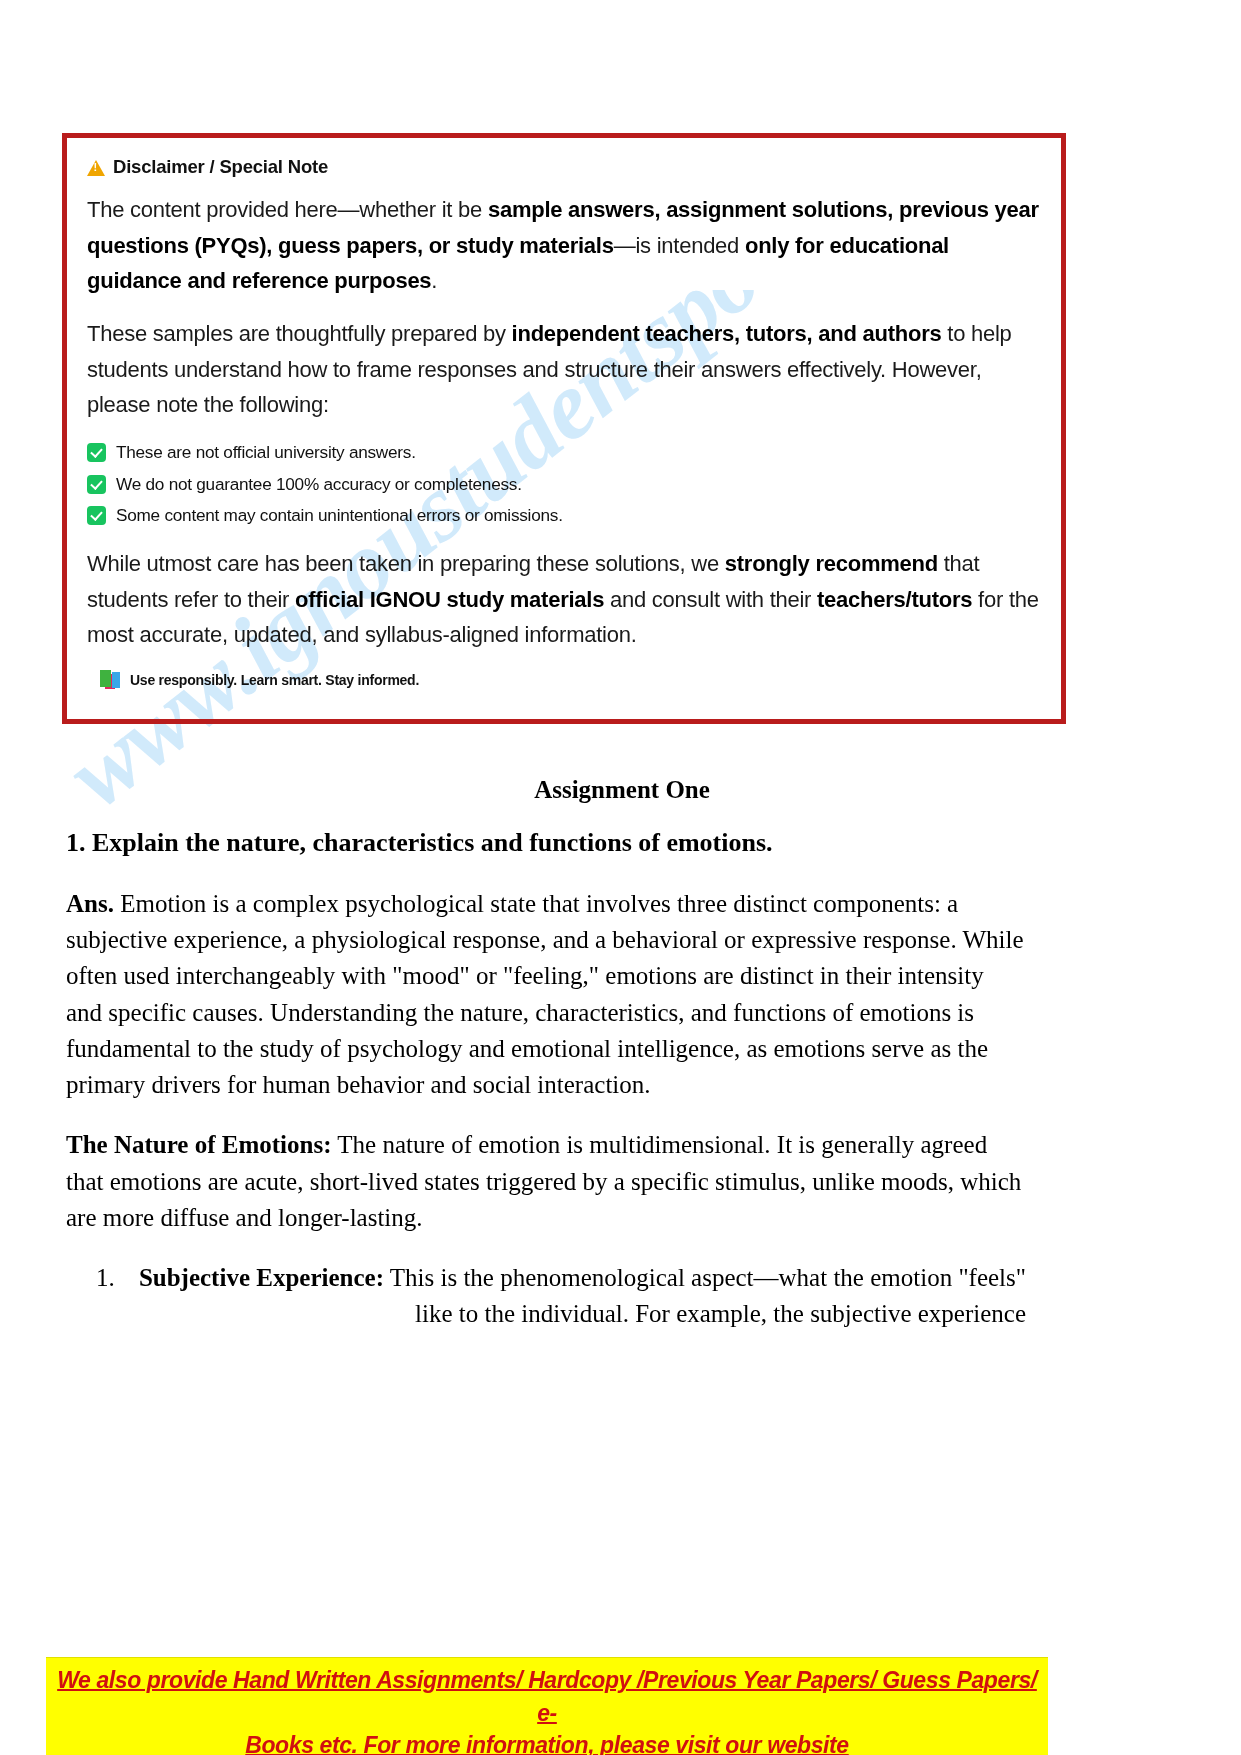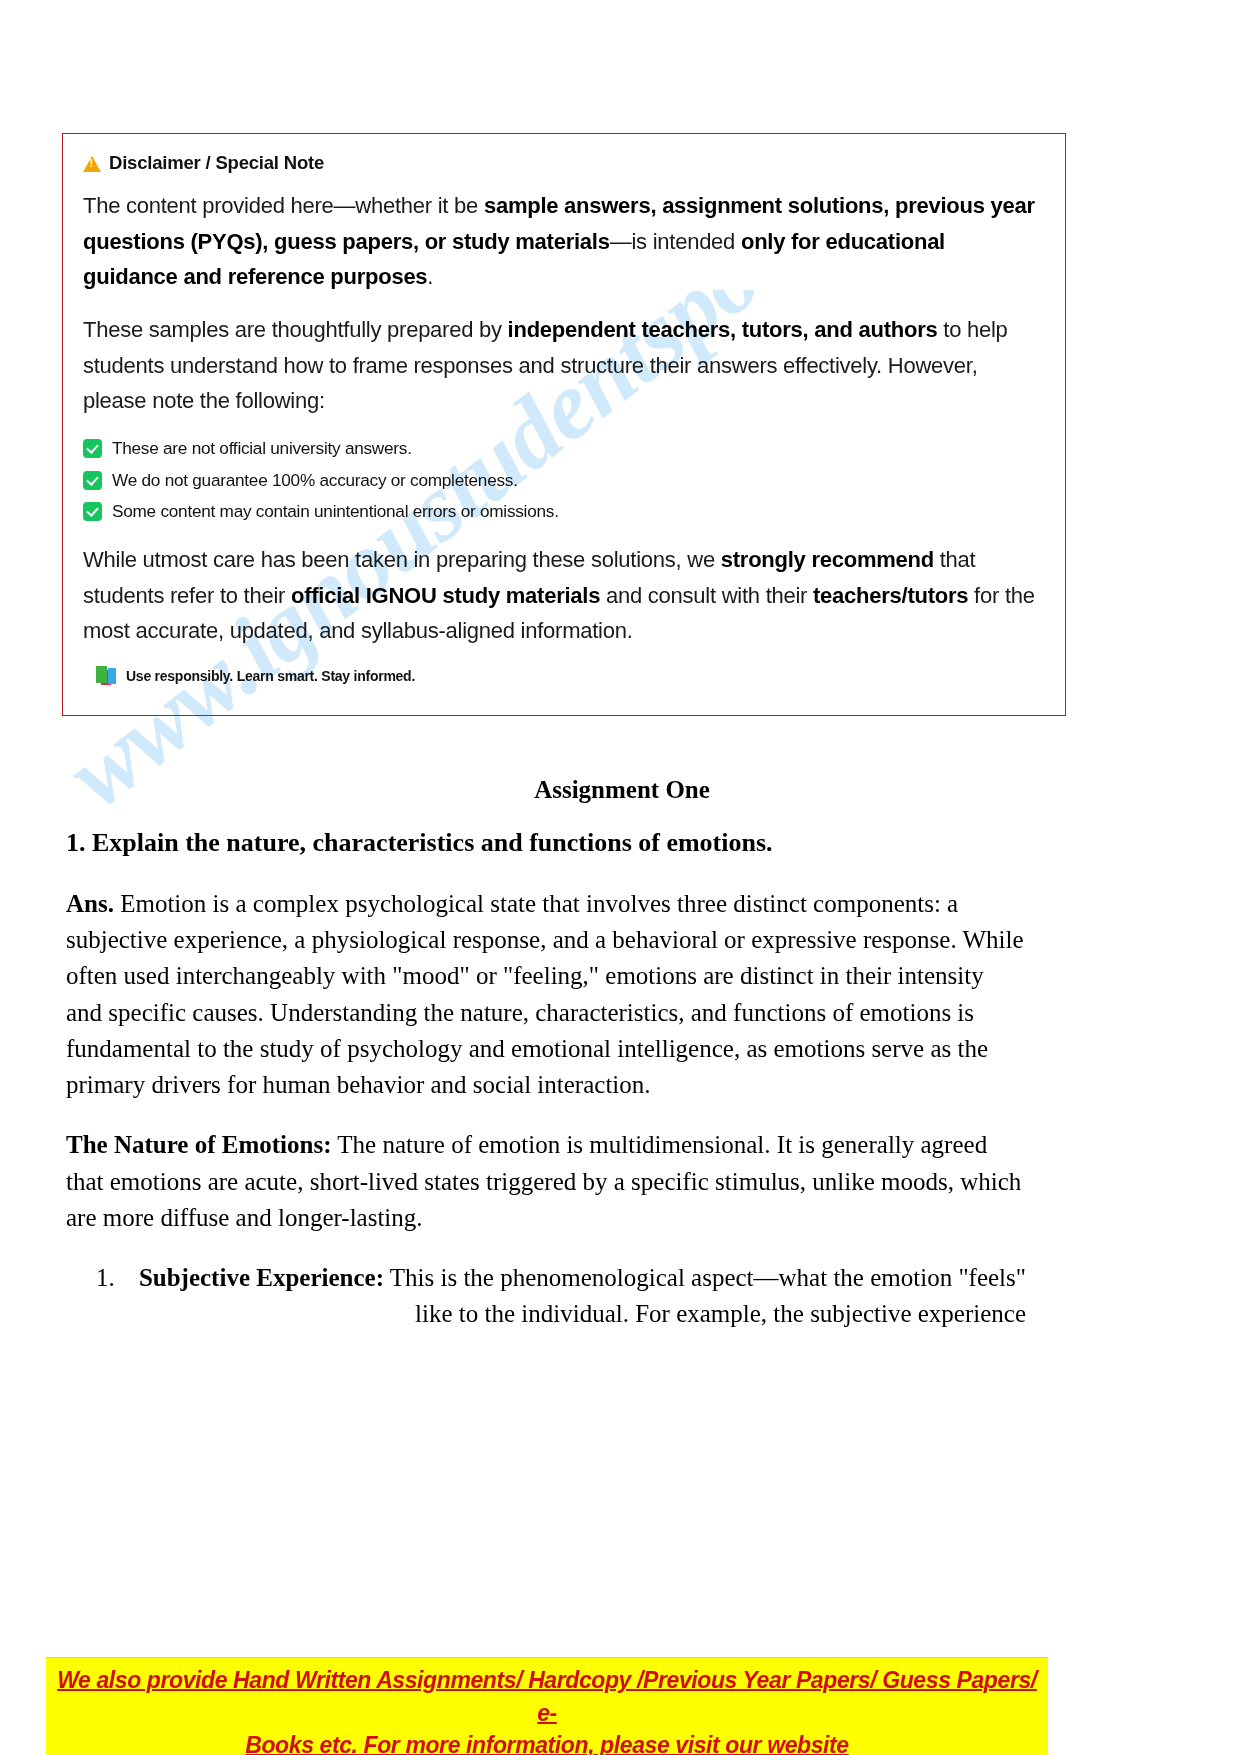--- a/index.html
+++ b/index.html
@@ -49,21 +49,21 @@
     opacity: 0.95;
   }
 
   
   .disclaimer-box {
     position: absolute;
     left: 62px;
     top: 133px;
     width: 1004px;
     box-sizing: border-box;
-    border: 1px solid #b91c1c;
+    border: 5px solid #b91c1c;
     background: transparent;
     padding: 18px 22px 18px 20px;
     z-index: 10;
     font-family: "Liberation Sans", "DejaVu Sans", sans-serif;
   }
   .disclaimer-title {
     display: flex;
     align-items: center;
     gap: 8px;
     font-size: 18.5px;

